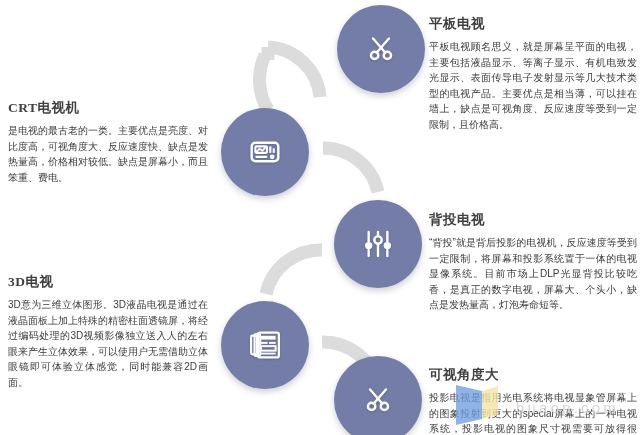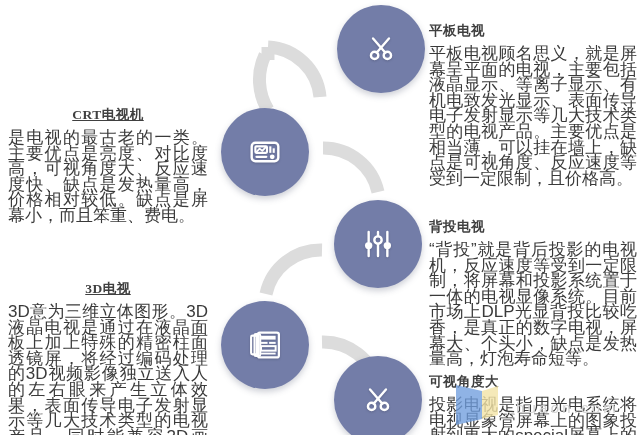--- a/index.html
+++ b/index.html
@@ -46,33 +46,33 @@
   
   .block {
     position: absolute;
     color: #3f3f3f;
   }
   .block .title {
     font-family: "Liberation Serif", "DejaVu Serif", serif;
     font-weight: bold;
     font-size: 13.5px;
     color: #404040;
-    margin: 15px 0 6px 0;
+    margin: 8px 0 6px 0;
     letter-spacing: 0.5px;
   }
   .block .body {
-    font-size: 17px;
+    font-size: 10px;
     line-height: 15.6px;
     color: #3a3a3a;
     margin: 0;
     text-align: justify;
     text-justify: inter-ideograph;
   }
   .block.right .title { text-align: left; }
-  .block.left  .title { text-align: center; text-decoration: underline; }
+  .block.left  .title { text-align: left; }
 
   
   #watermark {
     position: absolute;
     left: 452px;
     top: 383px;
     width: 186px;
     height: 46px;
     pointer-events: none;
   }
@@ -186,21 +186,21 @@
     <p class="body">是电视的最古老的一类。主要优点是亮度、对比度高，可视角度大、反应速度快、缺点是发热量高，价格相对较低。缺点是屏幕小，而且笨重、费电。</p>
   </div>
 
   <div class="block right" style="left:429px; top:203px; width:208px;">
     <p class="title">背投电视</p>
     <p class="body">“背投”就是背后投影的电视机，反应速度等受到一定限制，将屏幕和投影系统置于一体的电视显像系统。目前市场上DLP光显背投比较吃香，是真正的数字电视，屏幕大、个头小，缺点是发热量高，灯泡寿命短等。</p>
   </div>
 
   <div class="block left" style="left:8px; top:265px; width:200px;">
     <p class="title">3D电视</p>
-    <p class="body">3D意为三维立体图形。3D液晶电视是通过在液晶面板上加上特殊的精密柱面透镜屏，将经过编码处理的3D视频影像独立送入人的左右眼来产生立体效果，表面传导电子发射显示等几大技术类型的电视产品，同时能兼容2D画面。</p>
+    <p class="body">3D意为三维立体图形。3D液晶电视是通过在液晶面板上加上特殊的精密柱面透镜屏，将经过编码处理的3D视频影像独立送入人的左右眼来产生立体效果，可以使用户无需借助立体眼镜即可体验立体感觉，同时能兼容2D画面。</p>
   </div>
 
   <div class="block right" style="left:429px; top:358px; width:208px;">
     <p class="title">可视角度大</p>
     <p class="body">投影电视是指用光电系统将电视显象管屏幕上的图象投射到更大的special屏幕上的一种电视系统，投影电视的图象尺寸视需要可放得很大。</p>
   </div>
 
   <div id="watermark">
     <svg width="58" height="46" viewBox="0 0 58 46">
       <path d="M4 2 L30 8 L30 36 L4 42 Z" fill="#6f9ede" opacity="0.78"></path>

